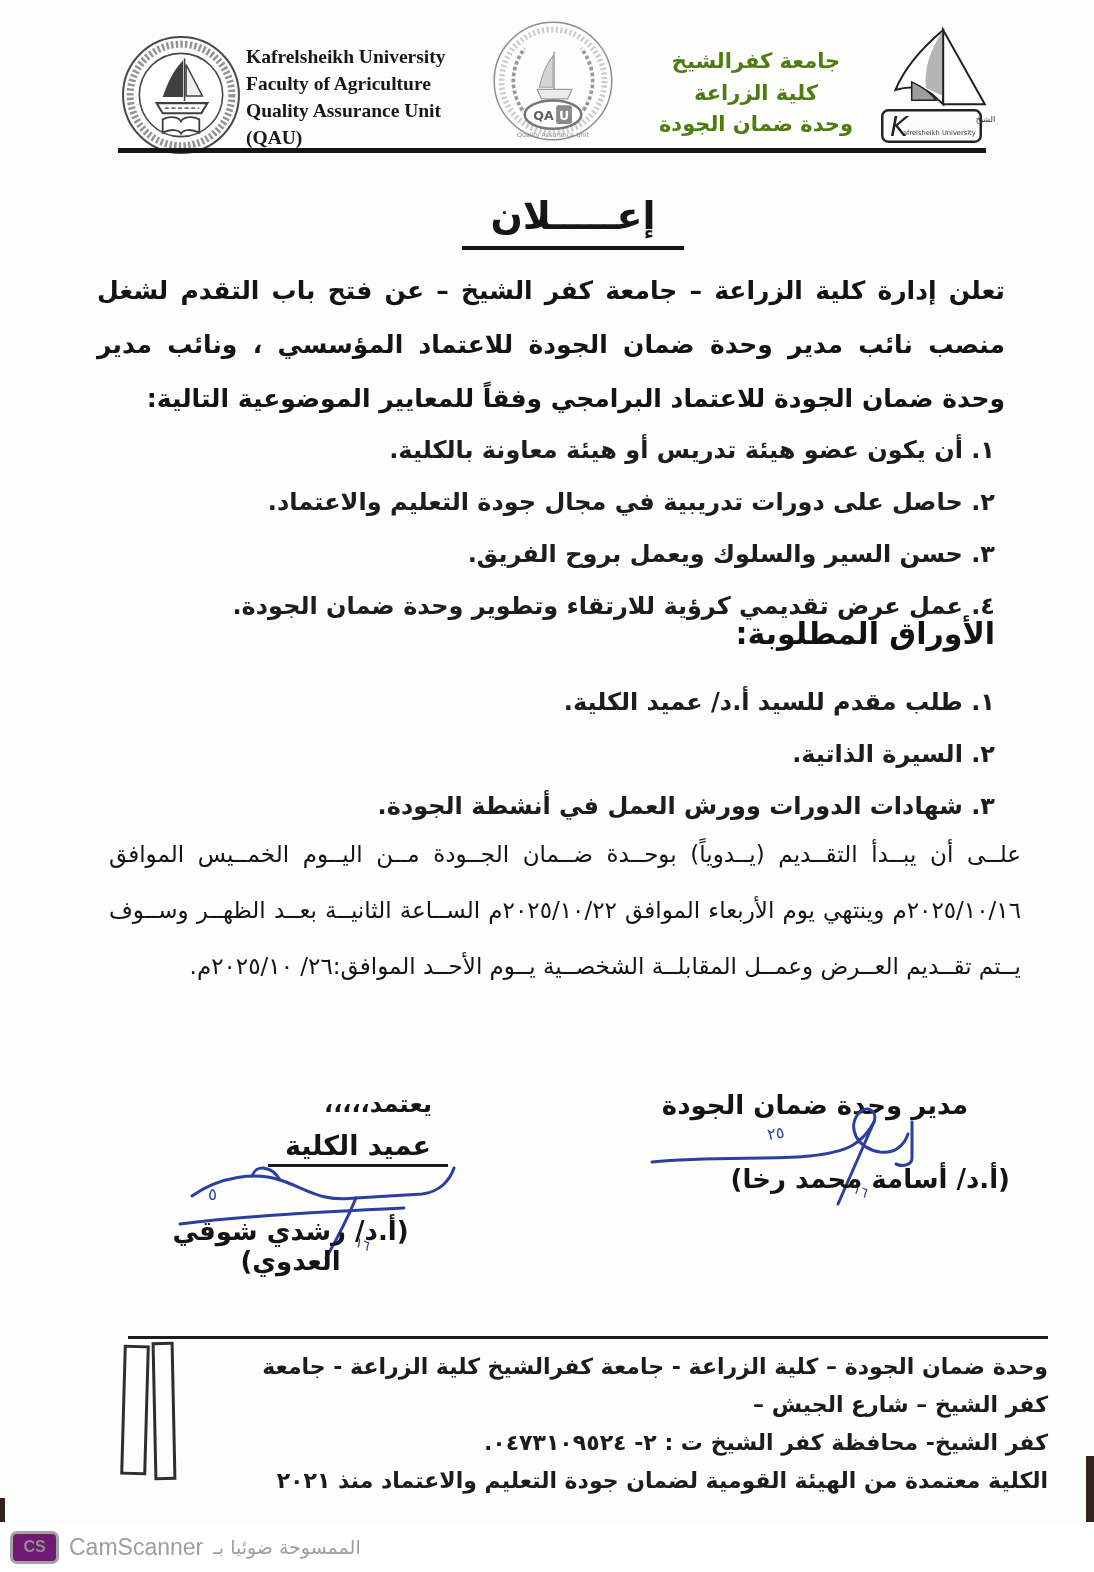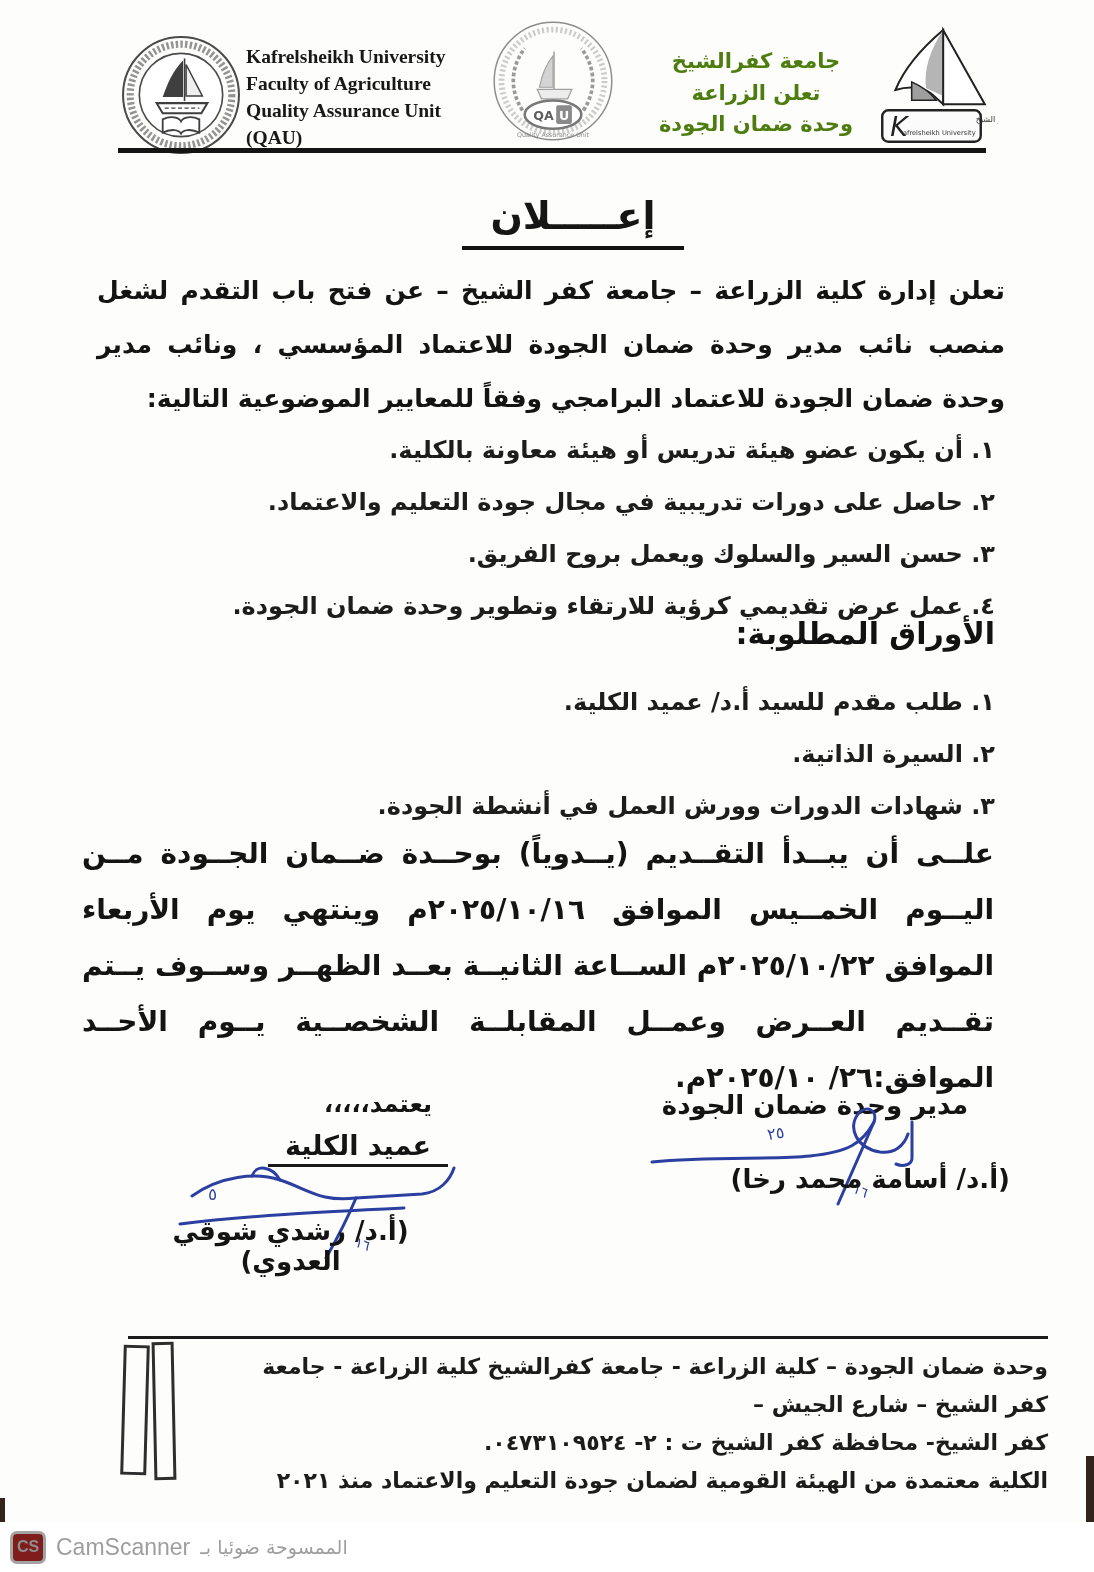--- a/index.html
+++ b/index.html
@@ -33,22 +33,22 @@
   }
   .criteria-list{position:absolute;left:150px;top:424px;width:845px;direction:rtl;}
   .criteria-list .li{font-size:24px;font-weight:bold;line-height:52px;color:#1d1d1d;}
   .docs-heading{
     position:absolute;left:600px;top:616px;width:395px;direction:rtl;text-align:right;
     font-size:30px;font-weight:bold;color:#121212;
   }
   .docs-list{position:absolute;left:300px;top:676px;width:695px;direction:rtl;}
   .docs-list .li{font-size:24px;font-weight:bold;line-height:52px;color:#1d1d1d;}
   .schedule{
-    position:absolute;left:82px;top:826px;width:912px;direction:rtl;
-    text-align:justify;font-size:28px;font-weight:bold;line-height:56px;color:#141414;
+    position:absolute;left:109px;top:826px;width:912px;direction:rtl;
+    text-align:justify;font-size:23px;font-weight:normal;line-height:56px;color:#141414;
   }
   
   .sig-right-title{position:absolute;left:620px;top:1078px;width:390px;text-align:center;direction:rtl;
     font-size:26px;font-weight:bold;color:#141414;margin-top:12px;}
   .sig-right-name{position:absolute;left:620px;top:1164px;width:390px;text-align:right;direction:rtl;
     font-size:26px;font-weight:bold;color:#141414;}
   .sig-right-svg{position:absolute;left:640px;top:1096px;width:330px;height:115px;}
   .approve{position:absolute;left:293px;top:1090px;width:170px;text-align:center;direction:rtl;
     font-size:24px;font-weight:bold;color:#141414;}
   .sig-left-title{position:absolute;left:268px;top:1130px;width:180px;text-align:center;direction:rtl;
@@ -65,21 +65,21 @@
   .mark-rect.r2{left:153px;top:1342px;width:16px;height:132px;transform:rotate(-1.2deg);}
   .edge-mark{position:absolute;background:#32241d;}
   .edge-mark.right{right:0;top:1456px;width:8px;height:88px;}
   .edge-mark.left{left:0;top:1498px;width:5px;height:50px;}
   
   .scanbar{
     position:absolute;left:0;top:1522px;width:1094px;height:50px;background:#ffffff;
     display:flex;align-items:center;gap:10px;padding-left:10px;box-sizing:border-box;
   }
   .cs-badge{
-    width:36px;height:33px;border-radius:7px;border:3px solid #a3a3a3;background:#7f1d1d;
+    width:49px;height:33px;border-radius:7px;border:3px solid #a3a3a3;background:#701a75;
     display:flex;align-items:center;justify-content:center;
     font-family:"Liberation Sans",sans-serif;font-weight:bold;font-size:16px;color:#8d8d8d;box-sizing:border-box;
   }
   .cs-brand{font-family:"Liberation Sans",sans-serif;font-size:23px;color:#9e9e9e;}
   .cs-label{font-size:19px;color:#9e9e9e;direction:rtl;}
   svg text{font-family:"DejaVu Sans",sans-serif;}
 </style>
 </head>
 <body>
 
@@ -114,21 +114,21 @@
     <path d="M45 68 L78 68 L74 77 L49 77 Z" fill="#ececec" stroke="#a0a0a0" stroke-width="1.2"></path>
     <ellipse cx="60" cy="92" rx="27" ry="13.5" fill="#ffffff" stroke="#777777" stroke-width="2.4"></ellipse>
     <text x="51" y="97" text-anchor="middle" font-size="12" font-weight="bold" fill="#5e5e5e">QA</text>
     <rect x="63" y="83" width="15" height="18" fill="#8a8a8a" rx="2"></rect>
     <text x="70.5" y="97" text-anchor="middle" font-size="12" font-weight="bold" fill="#ffffff">U</text>
     <text x="60" y="113" text-anchor="middle" font-size="6" fill="#8a8a8a">Quality Assurance Unit</text>
   </svg>
 
   <div class="header-ar">
     <div>جامعة كفرالشيخ</div>
-    <div>تعلن الزراعة</div>
+    <div>كلية الزراعة</div>
     <div>وحدة ضمان الجودة</div>
   </div>
 
   <svg class="boat-logo" viewBox="0 0 130 130">
     <path d="M76 6 C50 28 36 48 29 65 C45 60 59 63 67 71 L76 79 Z" fill="#ffffff" stroke="#222" stroke-width="2"></path>
     <path d="M76 6 C63 26 57 44 59 63 L76 71 Z" fill="#b5b5b5"></path>
     <path d="M76 6 L76 79 L117 79 Z" fill="#ffffff" stroke="#222" stroke-width="2"></path>
     <path d="M45 57 C54 61 63 67 69 75 L45 75 Z" fill="#9e9e9e" stroke="#222" stroke-width="1.5"></path>
     <rect x="16" y="85" width="97" height="31" rx="6" fill="#fbfbfb" stroke="#222" stroke-width="2.4"></rect>
     <text x="24" y="110" font-family="Liberation Serif, serif" font-style="italic" font-size="26" fill="#222">K</text>

